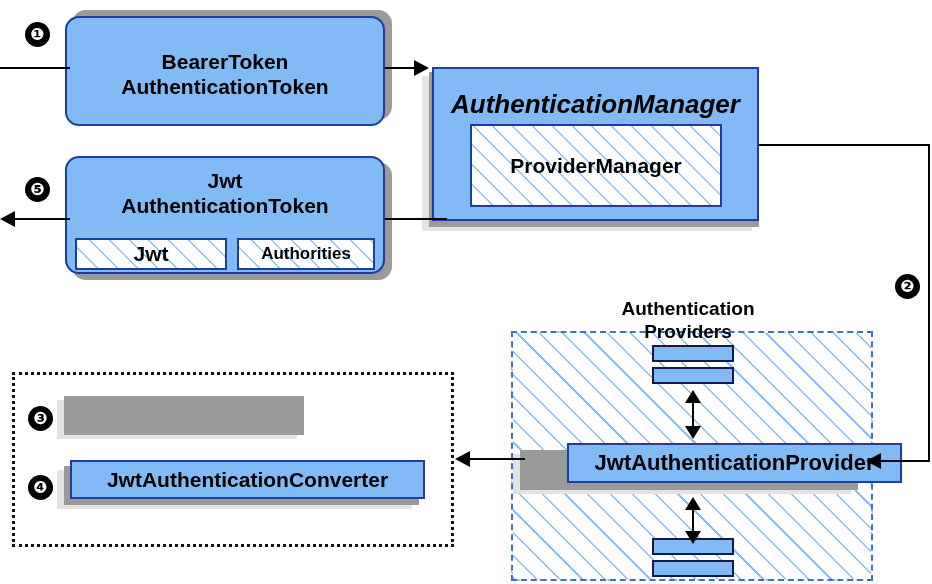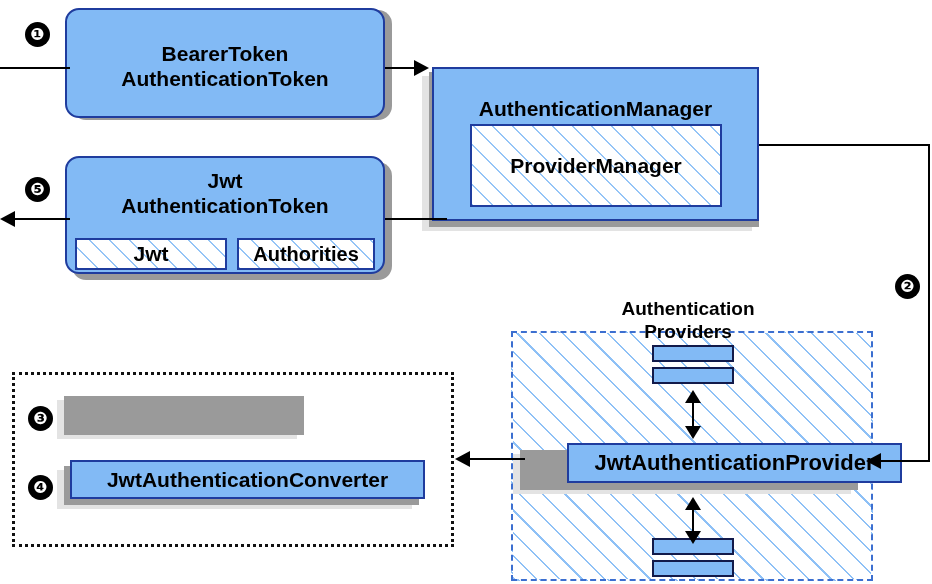--- a/index.html
+++ b/index.html
@@ -156,51 +156,51 @@
 </head>
 <body>
 
 <div id="canvas">
 
   <div class="abs bullet" style="left:25px; top:22px;">❶</div>
 
   <div class="abs line-h" style="left:0px; top:67px; width:70px;"></div>
 
   <div class="abs rounded shadow-dark" style="left:72px; top:10px; width:320px; height:110px;"></div>
-  <div class="abs rounded blue-box" style="left:65px; top:8px; width:320px; height:110px; flex-direction:column;">
+  <div class="abs rounded blue-box" style="left:65px; top:16px; width:320px; height:110px; flex-direction:column;">
     <div style="font-size:21px; line-height:25px; margin-top:6px;">
       <div>BearerToken</div>
       <div>AuthenticationToken</div>
     </div>
   </div>
 
   <div class="abs line-h" style="left:385px; top:67px; width:33px;"></div>
   <div class="abs arrow arrow-right" style="left:414px; top:60px;"></div>
 
   <div class="abs shadow-light" style="left:422px; top:76px; width:330px; height:155px;"></div>
   <div class="abs shadow-dark" style="left:429px; top:72px; width:330px; height:155px;"></div>
   <div class="abs blue-box" style="left:432px; top:67px; width:327px; height:154px; flex-direction:column; justify-content:flex-start;">
-    <div style="font-size:21px; margin-top:28px;">AuthenticationManager</div>
+    <div style="font-size:26px; margin-top:20px;font-style:italic;">AuthenticationManager</div>
   </div>
   <div class="abs hatch-box" style="left:470px; top:124px; width:252px; height:83px; font-size:21px;">ProviderManager</div>
 
   <div class="abs bullet" style="left:25px; top:177px;">❺</div>
 
   <div class="abs line-h" style="left:12px; top:218px; width:58px;"></div>
   <div class="abs arrow arrow-left" style="left:0px; top:211px;"></div>
 
   <div class="abs rounded shadow-dark" style="left:72px; top:162px; width:320px; height:118px;"></div>
   <div class="abs rounded blue-box" style="left:65px; top:156px; width:320px; height:118px; flex-direction:column; justify-content:flex-start;">
     <div style="font-size:21px; line-height:25px; margin-top:10px;">
       <div>Jwt</div>
       <div>AuthenticationToken</div>
     </div>
   </div>
   <div class="abs hatch-box" style="left:75px; top:238px; width:152px; height:32px; font-size:21px;">Jwt</div>
-  <div class="abs hatch-box" style="left:237px; top:238px; width:138px; height:32px; font-size:20px;">Authorities</div>
+  <div class="abs hatch-box" style="left:237px; top:238px; width:138px; height:32px; font-size:17px;">Authorities</div>
 
   <div class="abs line-h" style="left:385px; top:218px; width:62px; z-index:9;"></div>
 
   <div class="abs line-h" style="left:759px; top:144px; width:171px;"></div>
   <div class="abs line-v" style="left:928px; top:144px; height:317px;"></div>
   <div class="abs line-h" style="left:880px; top:460px; width:50px;"></div>
   <div class="abs arrow arrow-left" style="left:866px; top:453px;"></div>
 
   <div class="abs bullet" style="left:895px; top:274px;">❷</div>
 

